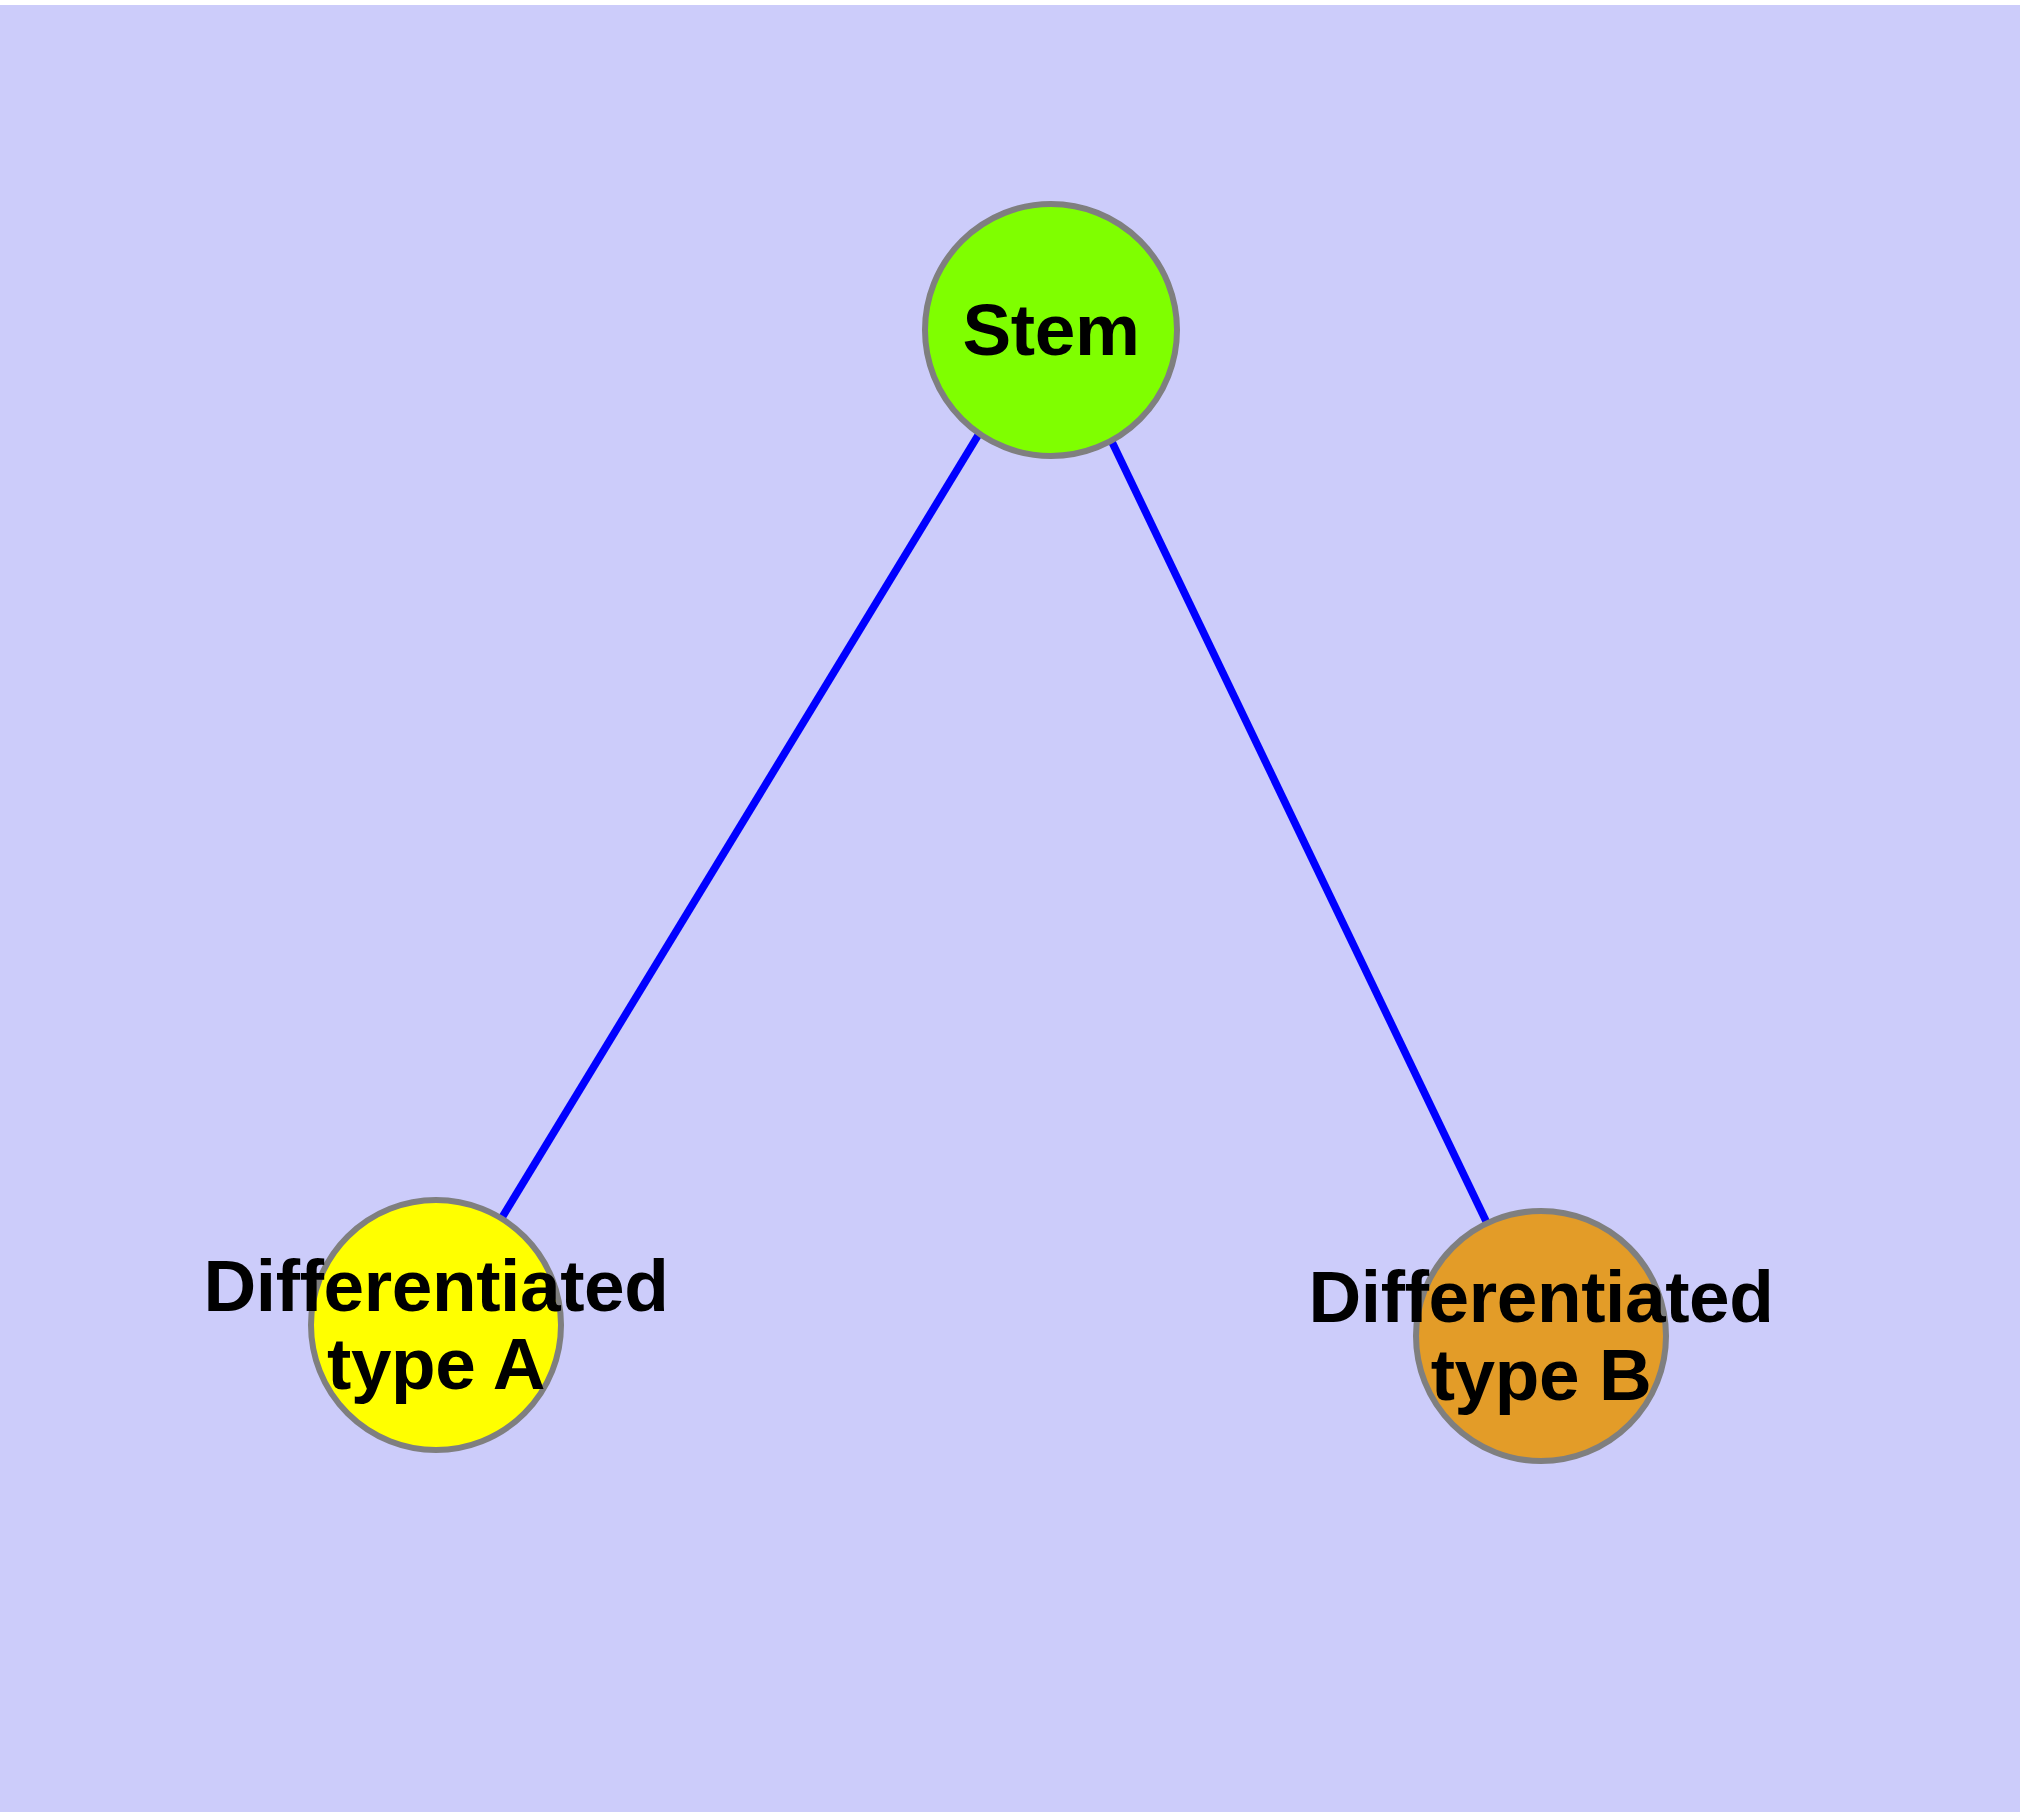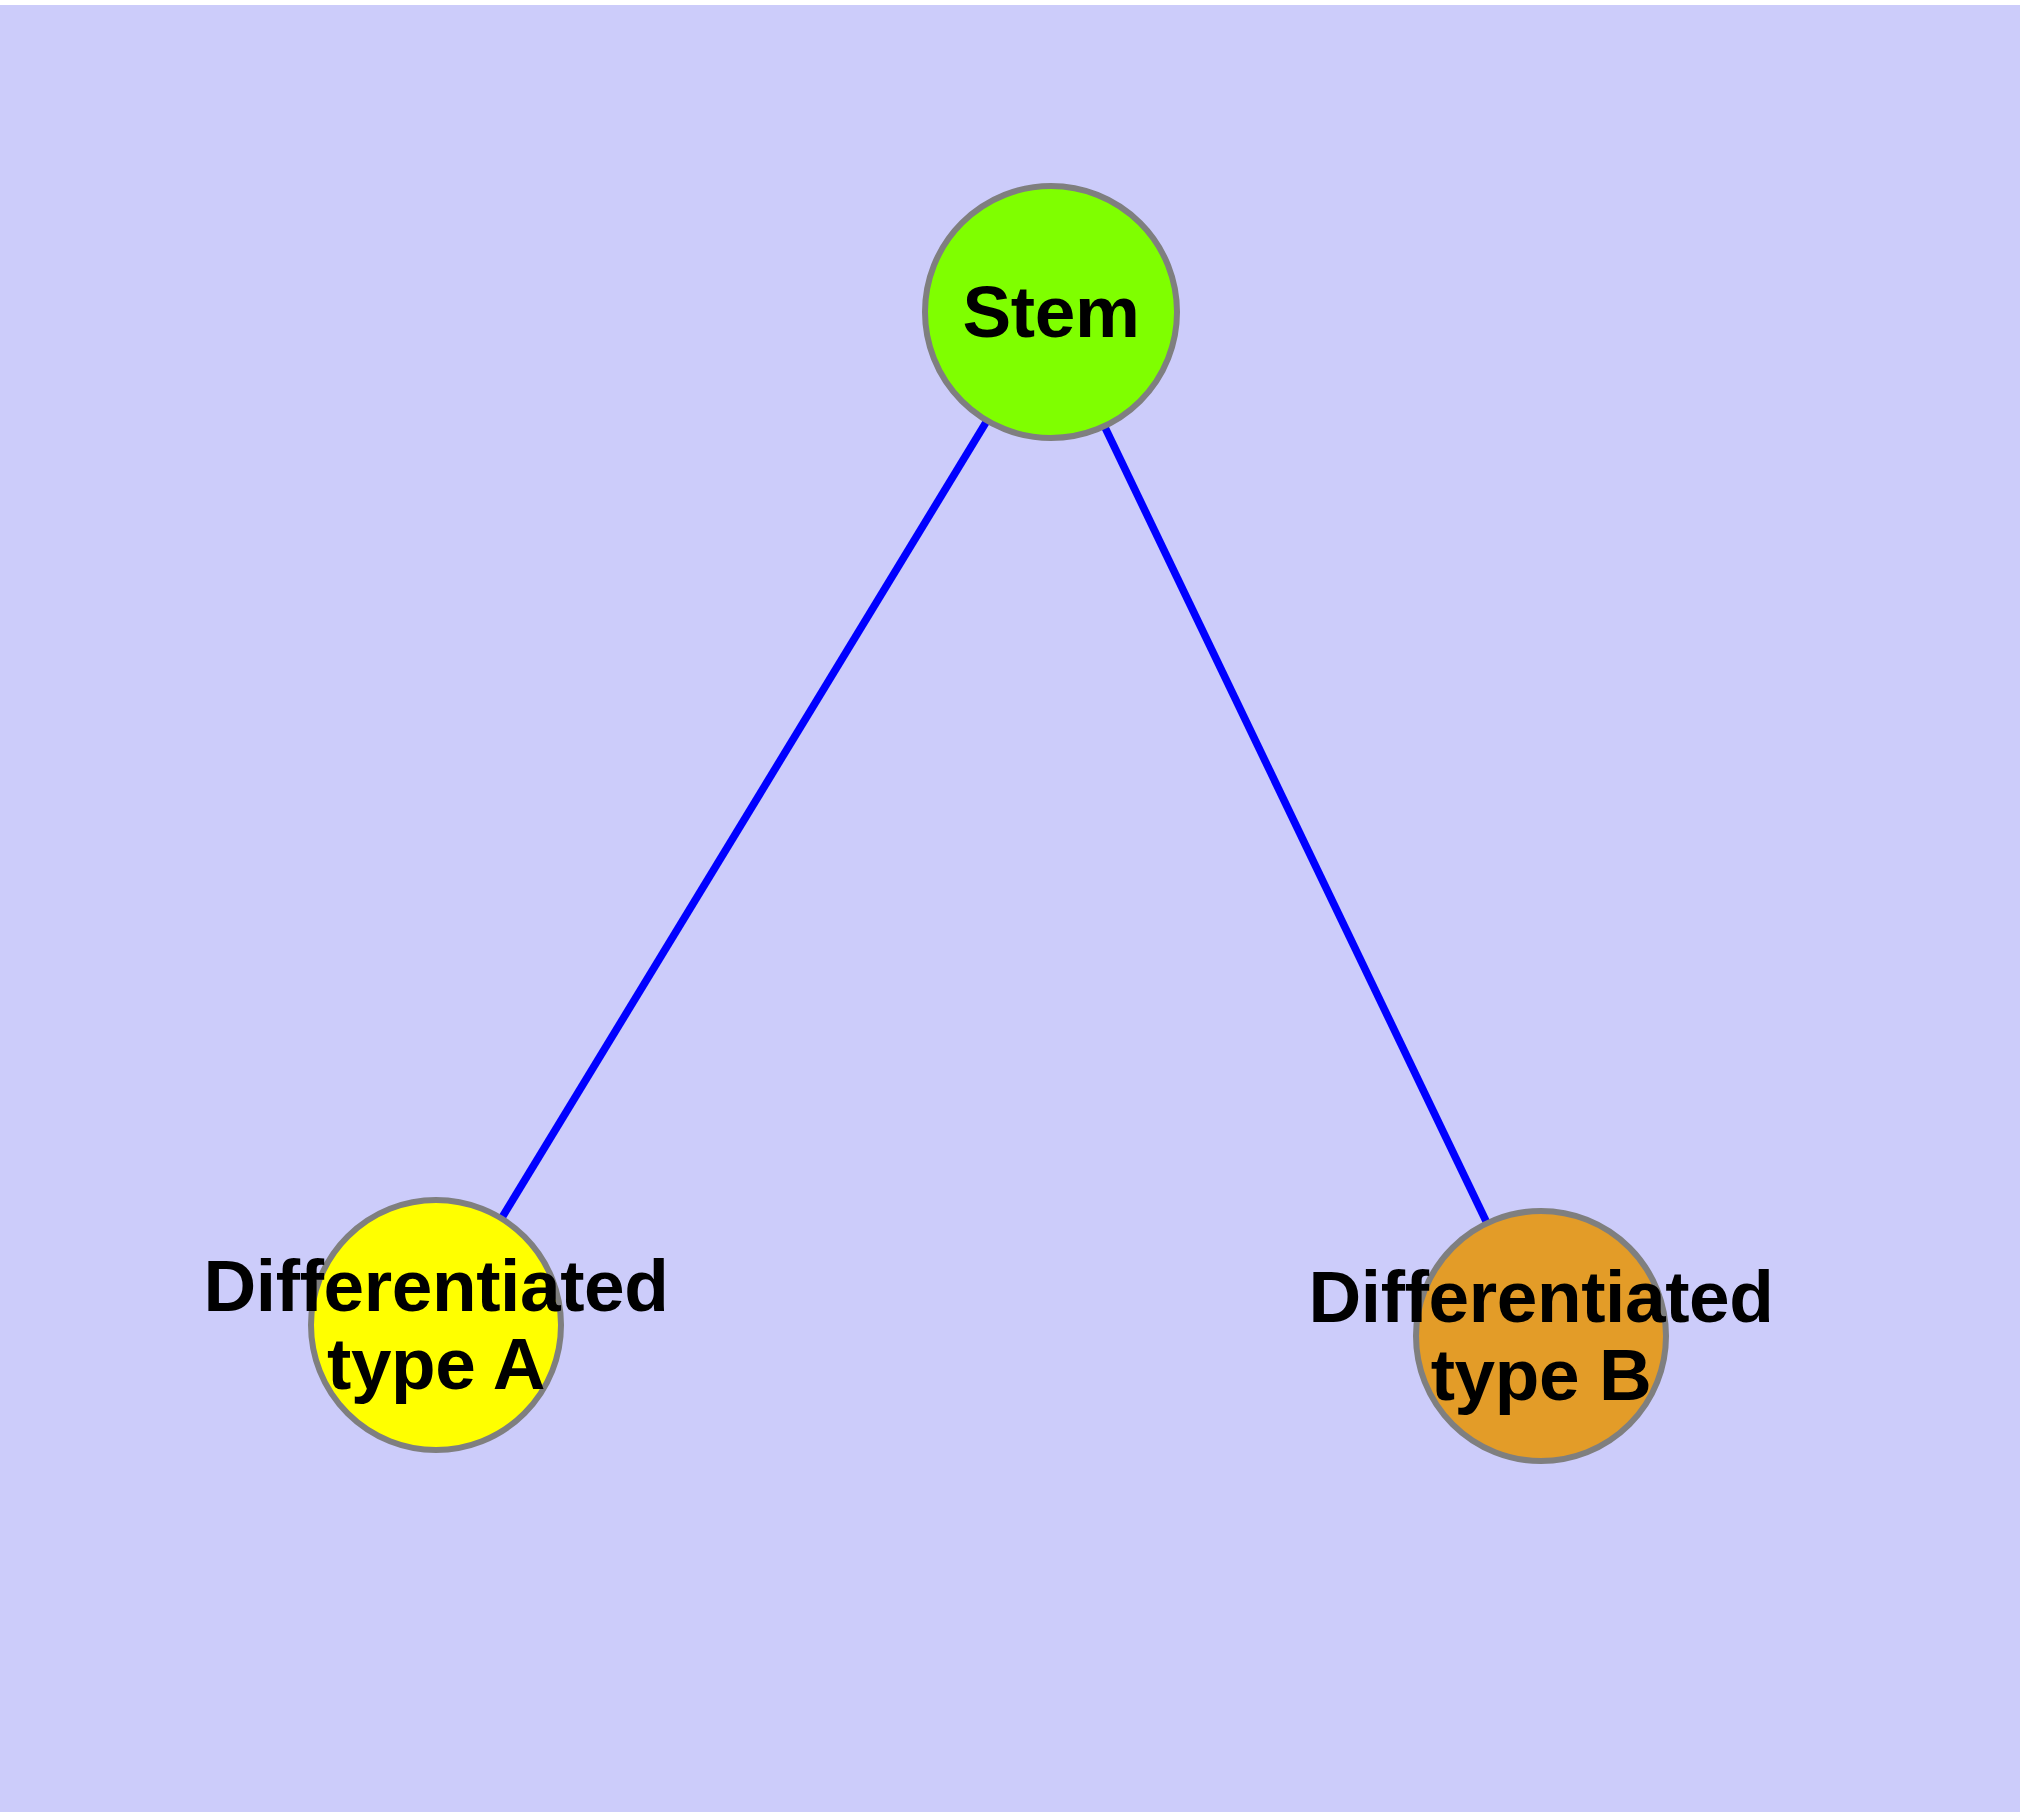--- a/index.html
+++ b/index.html
@@ -63,21 +63,21 @@
 
 <div id="canvas" style="width: 2021px; height: 1812px; background: rgb(204, 204, 250);">
 
   <div id="top-strip"></div>
 
   <svg id="graph-svg" viewBox="0 0 2384 2138">
     <line id="edge-0" stroke-linecap="butt" x1="1240" y1="372" x2="515" y2="1563" stroke="#0000ff" stroke-width="9"></line>
     <line id="edge-1" stroke-linecap="butt" x1="1240" y1="372" x2="1818" y2="1576" stroke="#0000ff" stroke-width="9"></line>
   </svg>
 
-  <div class="node-group" id="node-0" style="left: 1051px; top: 312px; width: 258px; height: 258px;">
+  <div class="node-group" id="node-0" style="left: 1051px; top: 330px; width: 258px; height: 258px;">
     <div class="node-circle" id="node-circle-0" style="width: 258px; height: 258px; background: rgb(127, 255, 0); border-color: rgb(127, 127, 127);"></div>
     <div class="node-label" id="node-label-0" style="font-size: 73px;">Stem</div>
   </div>
 
   <div class="node-group" id="node-1" style="left: 436px; top: 1325px; width: 256px; height: 256px;">
     <div class="node-circle" id="node-circle-1" style="width: 256px; height: 256px; background: rgb(255, 255, 0); border-color: rgb(127, 127, 127);"></div>
     <div class="node-label" id="node-label-1" style="font-size: 73px;">Differentiated
 type A</div>
   </div>
 

